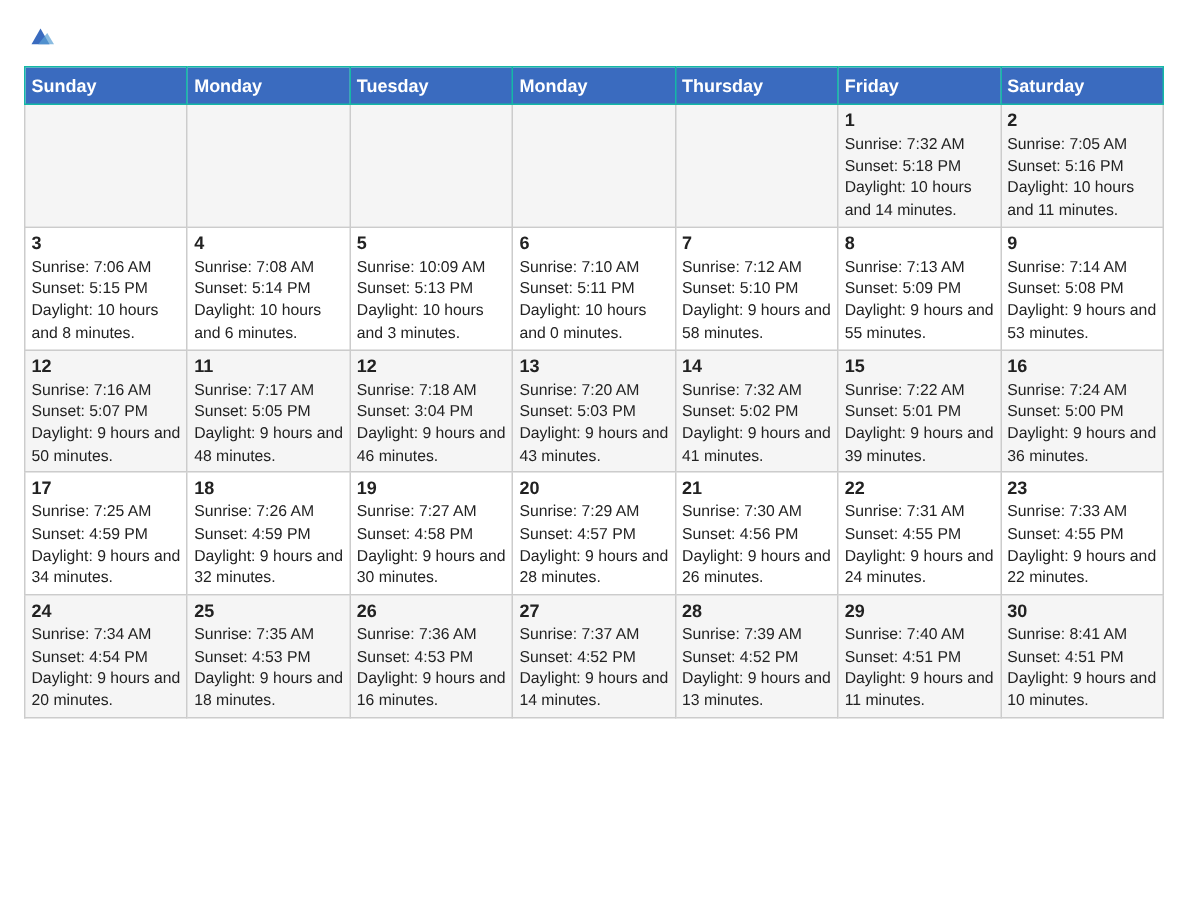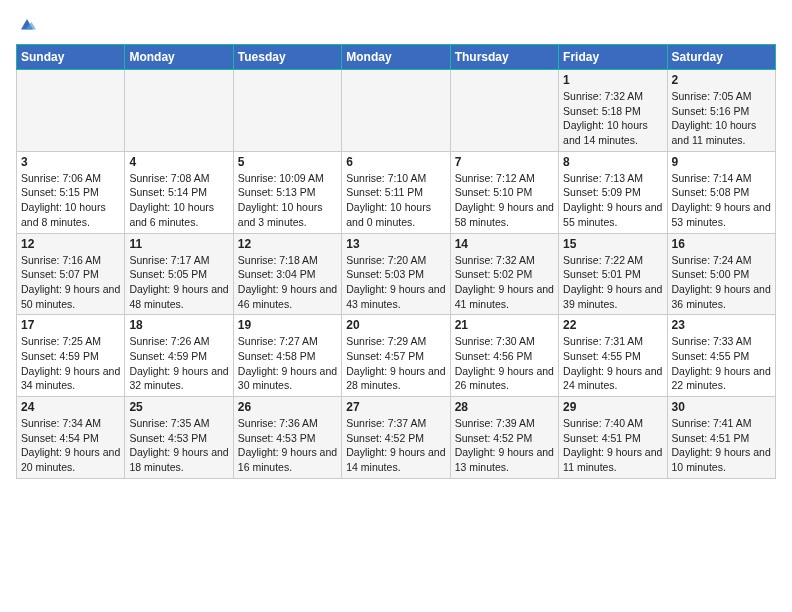--- a/index.html
+++ b/index.html
@@ -304,19 +304,19 @@
 Daylight: 9 hours and 13 minutes.</div>
         </td>
         <td>
           <span class="day-num">29</span>
           <div class="day-info">Sunrise: 7:40 AM
 Sunset: 4:51 PM
 Daylight: 9 hours and 11 minutes.</div>
         </td>
         <td>
           <span class="day-num">30</span>
-          <div class="day-info">Sunrise: 7:41 AM
+          <div class="day-info">Sunrise: 8:41 AM
 Sunset: 4:51 PM
 Daylight: 9 hours and 10 minutes.</div>
         </td>
       </tr>
     </tbody>
 </table>
 
 </body></html>

